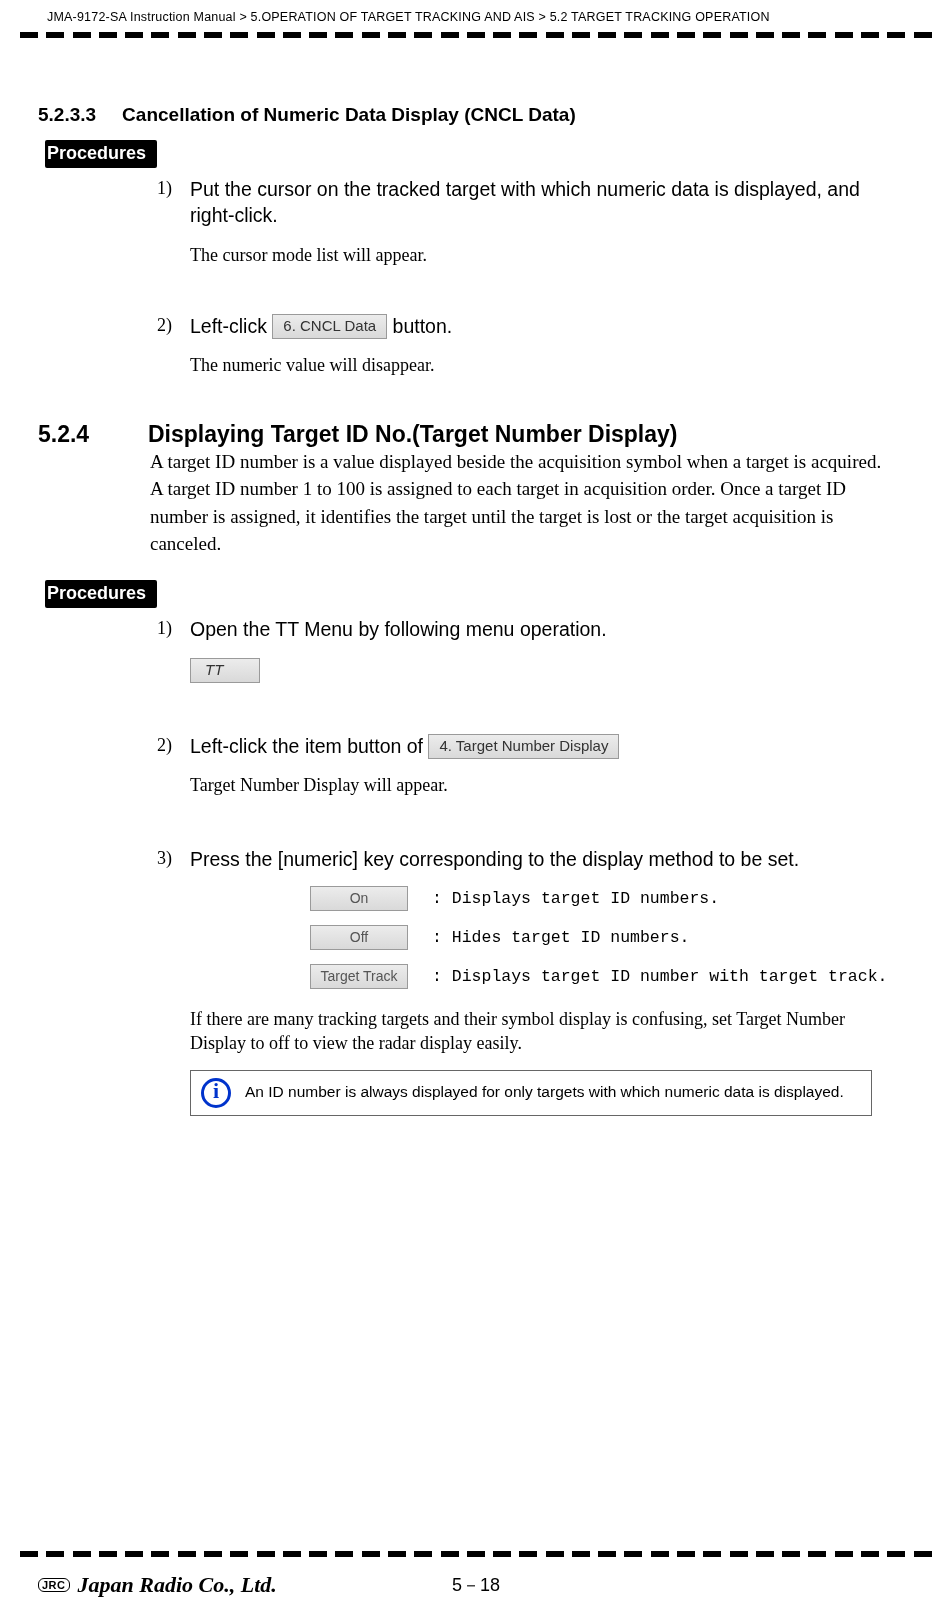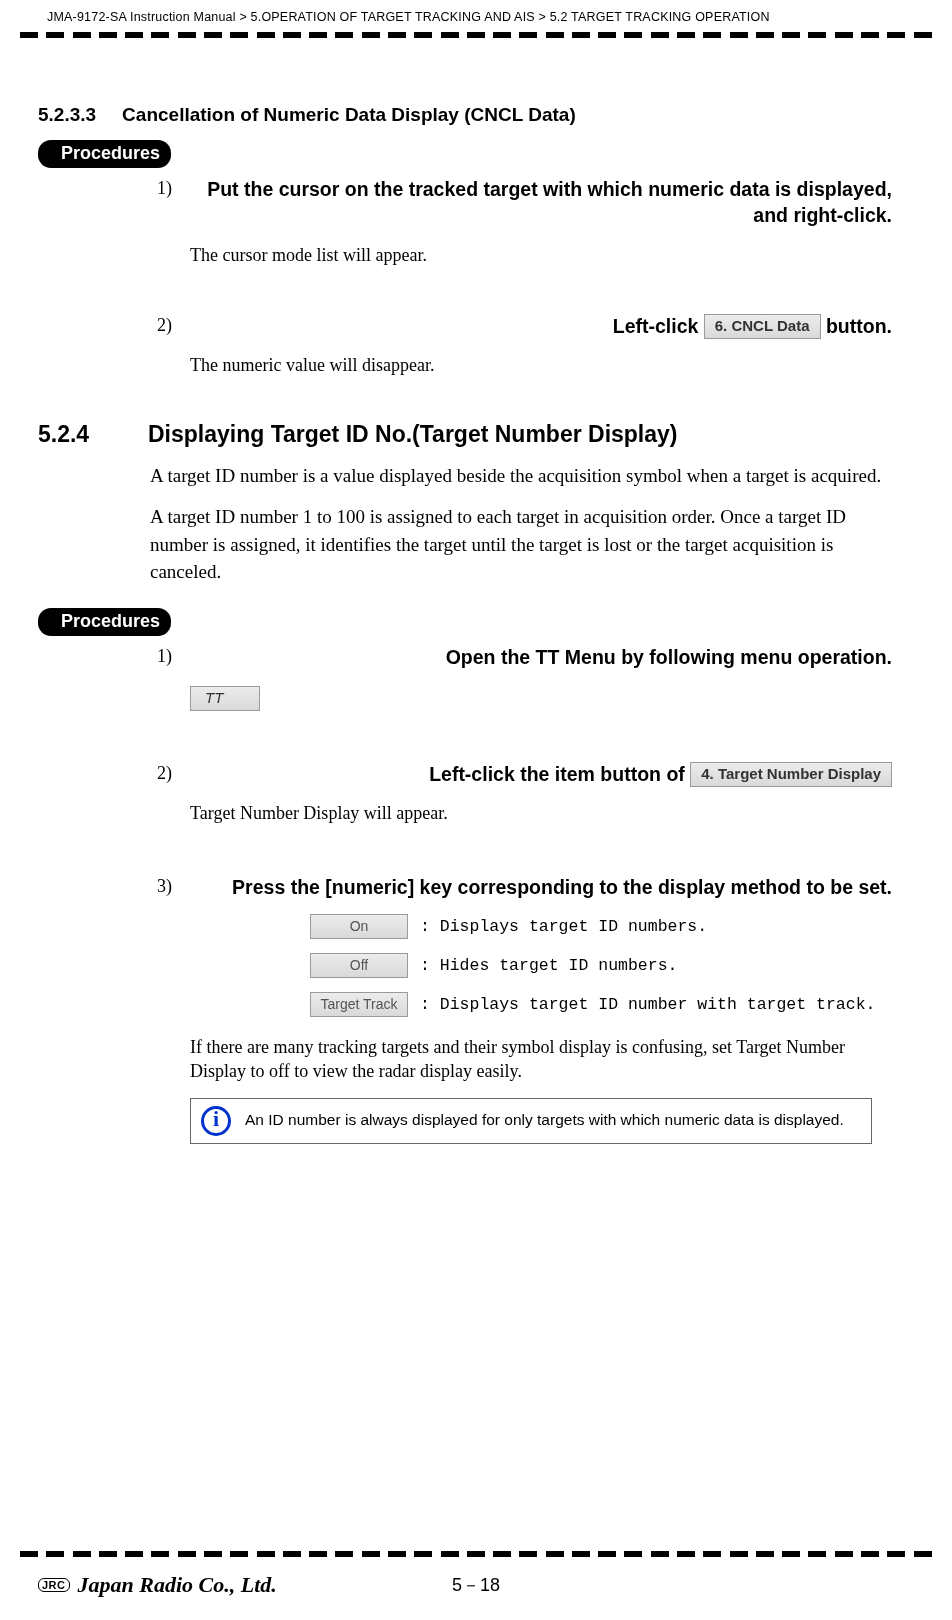--- a/index.html
+++ b/index.html
@@ -48,57 +48,56 @@
   }
   .sec-num-large .num { width: 110px; }
   .sec-title-324 { display: inline; }
   .proc-badge {
     display: inline-block;
     background: #000;
     color: #fff;
     font-family: Arial, Helvetica, sans-serif;
     font-weight: bold;
     font-size: 18px;
-    padding: 3px 11px 4px 23px;
-    border-radius: 13px;
+    padding: 3px 11px 4px 2px;
+    border-radius: 2px;
     margin-top: 14px;
+    margin-left: 7px;
   }
   .step {
     margin-left: 112px;
     margin-top: 8px;
   }
   .step-row {
     display: flex;
     align-items: flex-start;
     gap: 18px;
   }
   .step-num {
     font-size: 18px;
     min-width: 22px;
     text-align: right;
     padding-top: 2px;
   }
   .step-heading {
     font-family: Arial, Helvetica, sans-serif;
-    font-weight: bold;
+    font-weight: normal;
     font-size: 19.5px;
     line-height: 1.35;
     flex: 1;
-    text-align: right;
   }
   .step-body {
     font-size: 18px;
     margin-left: 152px;
     margin-top: 14px;
     line-height: 1.35;
   }
   .body-para {
     font-size: 19px;
     margin-left: 112px;
-    margin-top: 14px;
     line-height: 1.45;
   }
   .ui-button {
     display: inline-block;
     background: linear-gradient(#ececec,#d9d9d9);
     border: 1px solid #9a9a9a;
     font-family: Arial, Helvetica, sans-serif;
     font-size: 15px;
     color: #333;
     padding: 2px 10px 3px 10px;
@@ -108,21 +107,21 @@
   .ui-button-wide { padding: 2px 14px 3px 14px; }
   .tt-line { margin-left: 152px; margin-top: 16px; }
   .option-table {
     margin-left: 228px;
     margin-top: 14px;
   }
   .option-row {
     display: flex;
     align-items: center;
     margin-bottom: 14px;
-    gap: 12px;
+    gap: 24px;
     padding-left: 44px;
   }
   .option-btn {
     display: inline-block;
     background: linear-gradient(#ececec,#d9d9d9);
     border: 1px solid #9a9a9a;
     font-family: Arial, Helvetica, sans-serif;
     font-size: 14px;
     color: #555;
     text-align: center;

